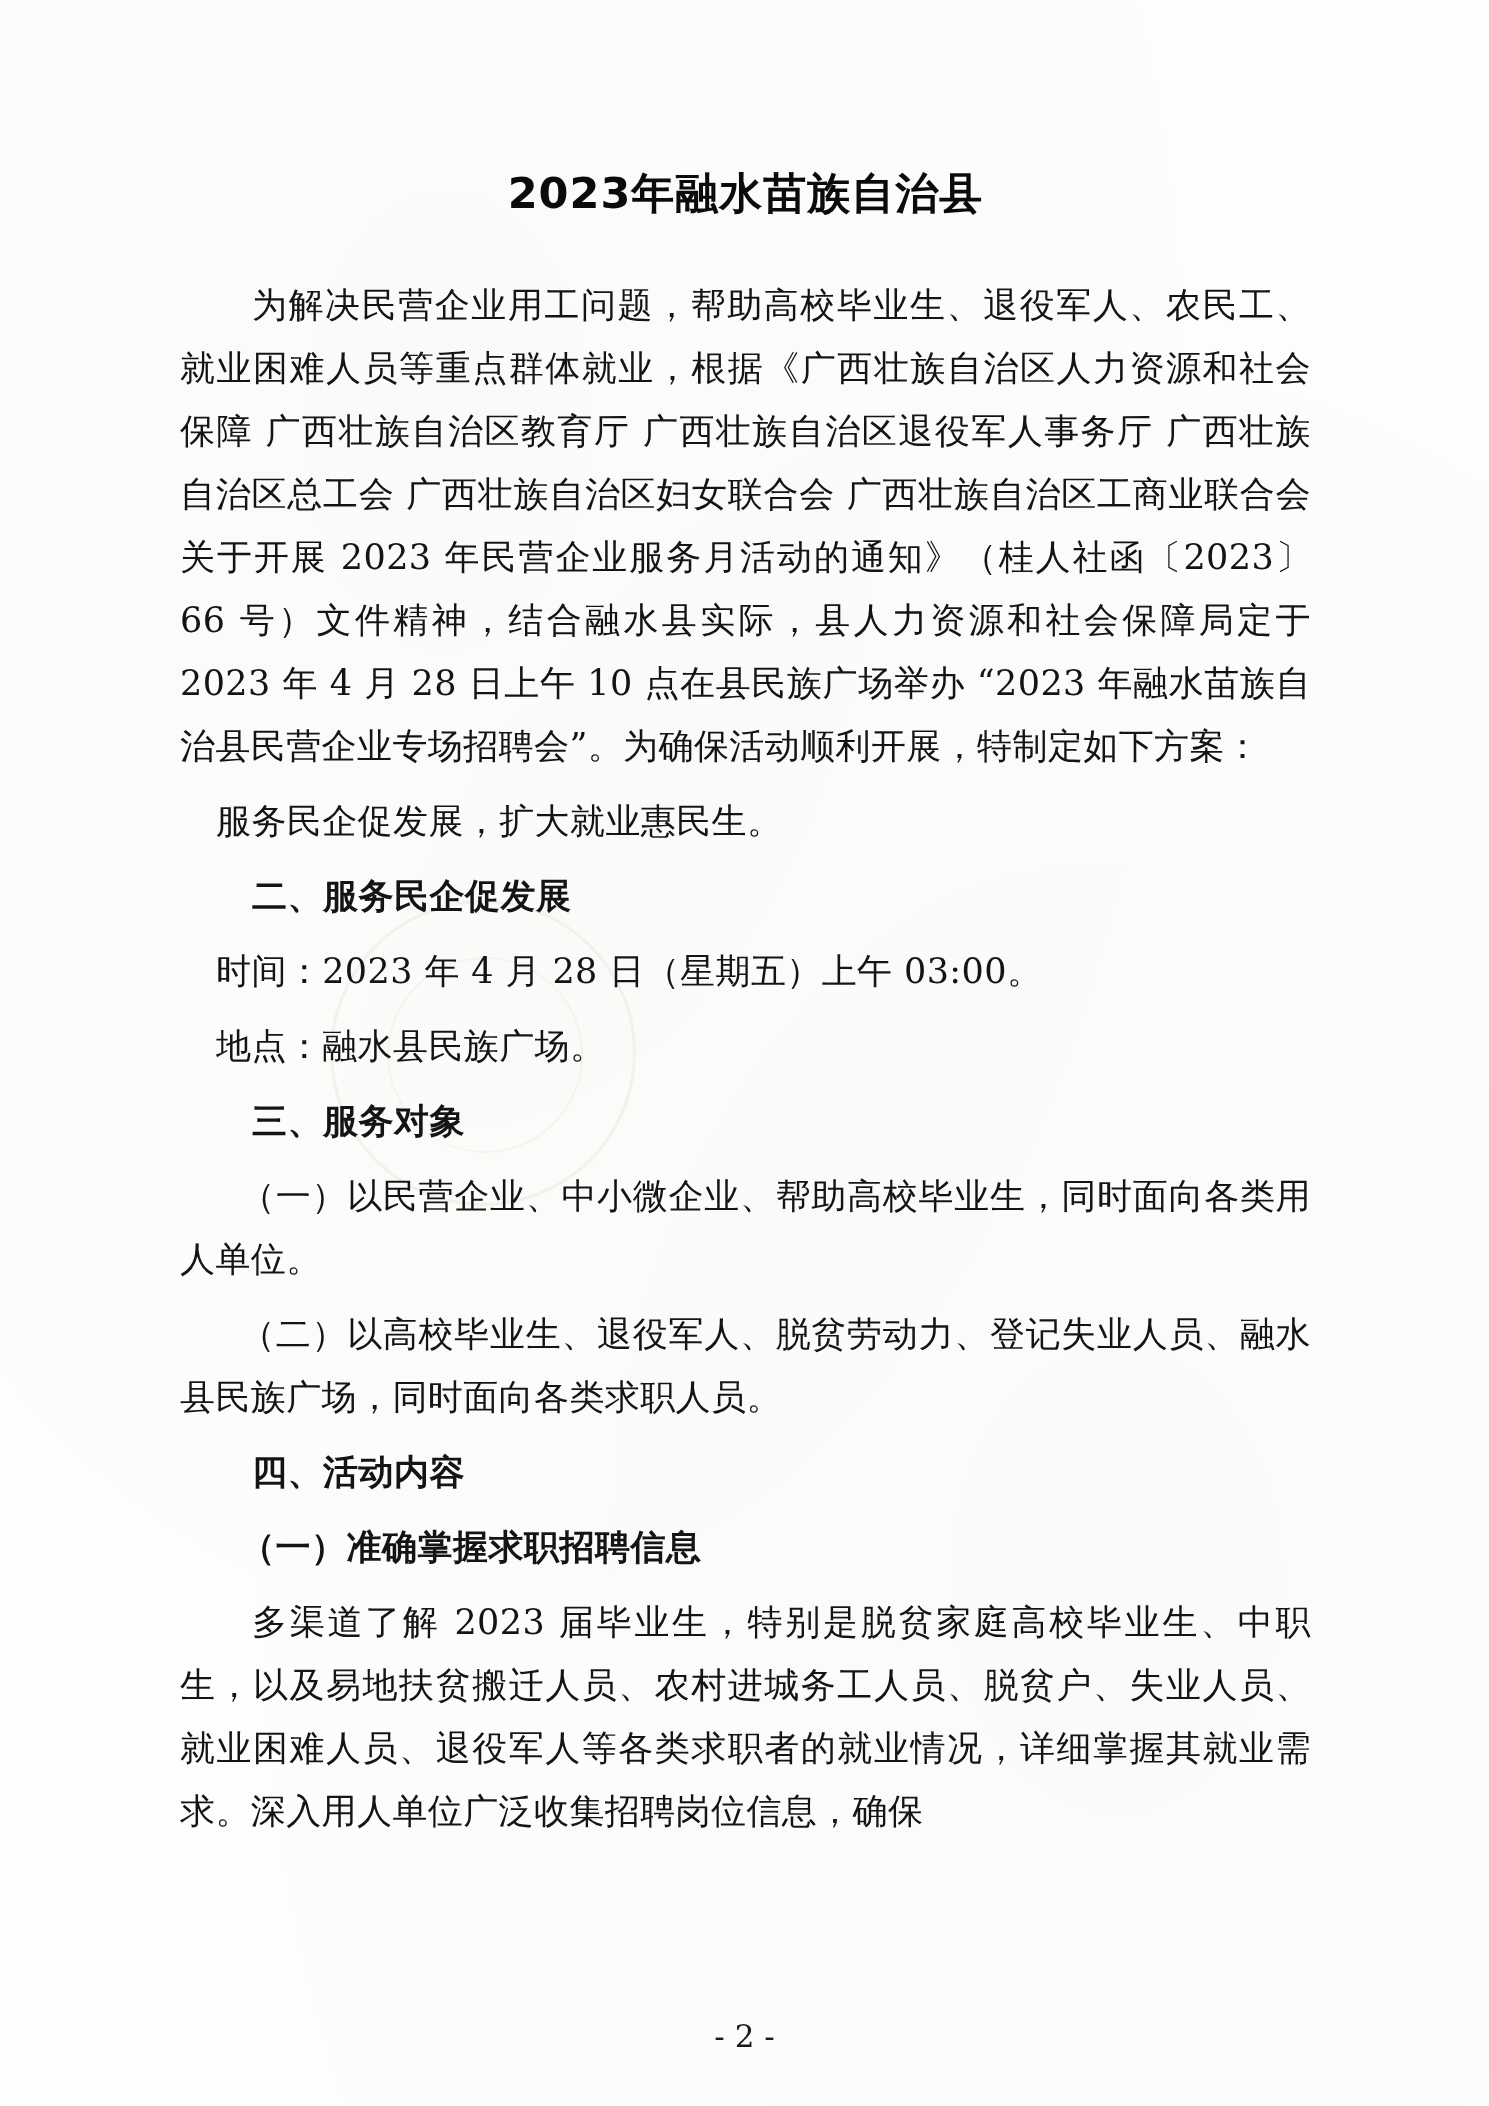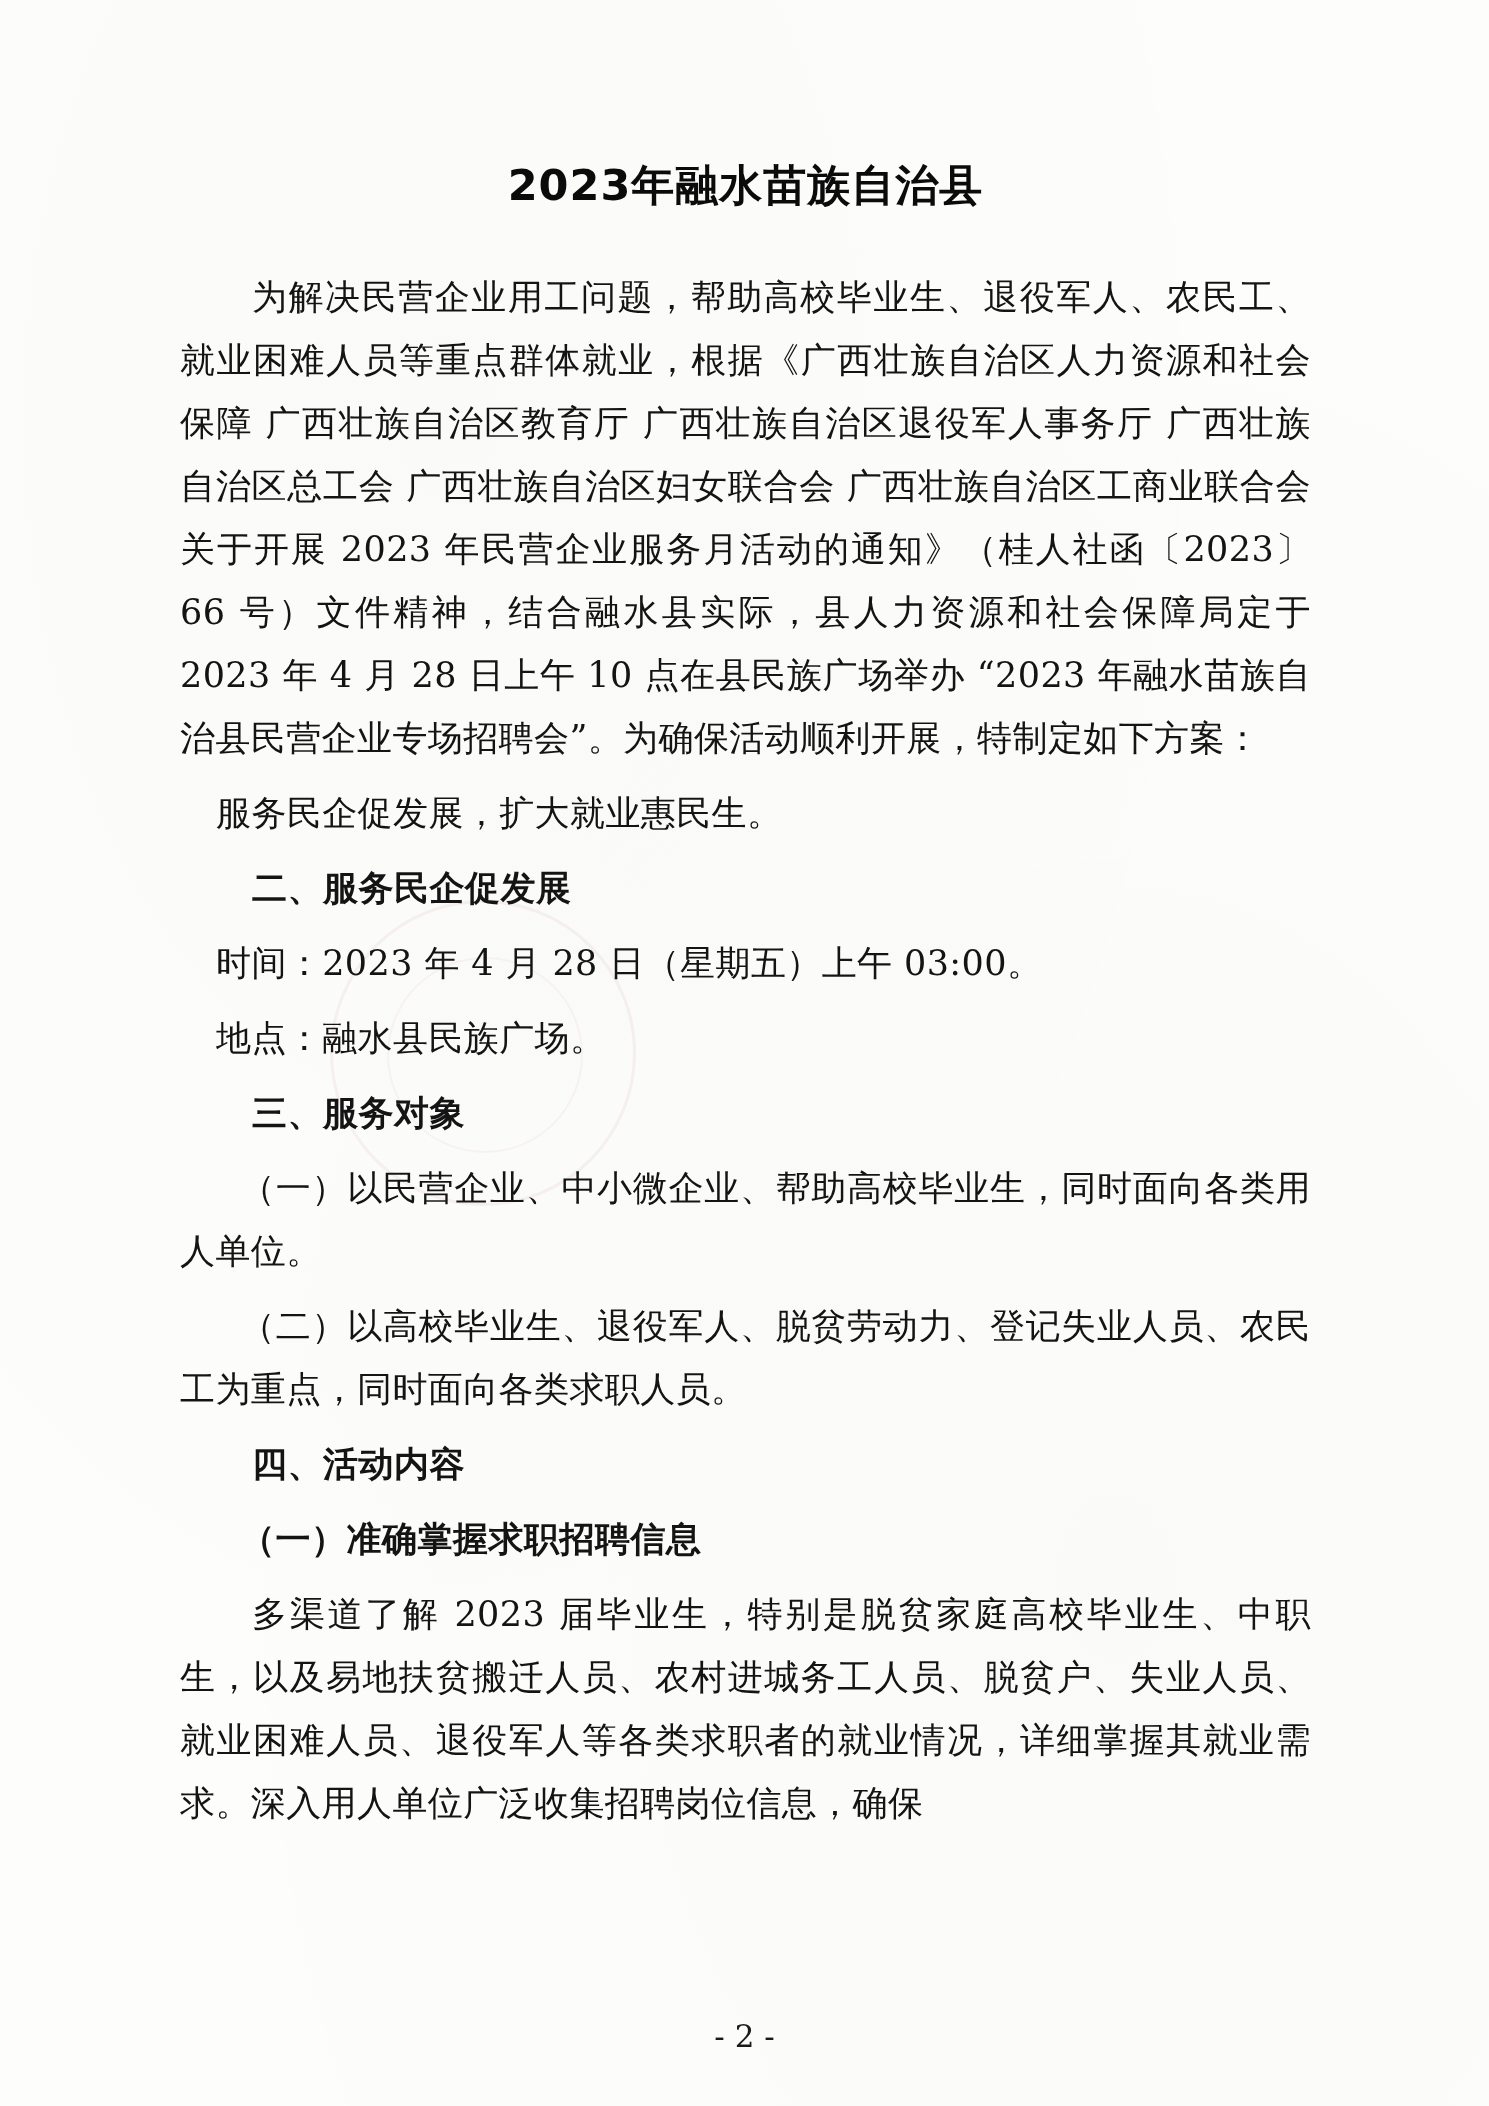--- a/index.html
+++ b/index.html
@@ -31,21 +31,21 @@
     pointer-events: none;
   }
   .content {
     position: absolute;
     left: 168px;
     top: 0;
     width: 1155px;
     height: 2106px;
   }
   .doc-title {
-    margin: 4px;
+    margin: 12px;
     padding-top: 150px;
     text-align: center;
     font-family: "DejaVu Sans", "Liberation Sans", sans-serif;
     font-weight: bold;
     font-size: 43px;
     line-height: 62px;
     letter-spacing: 1px;
     color: #0b0b0b;
   }
   .doc-title .line2 {
@@ -132,21 +132,21 @@
     </h1>
 
     <div class="body-block">
       <p class="indent">为解决民营企业用工问题，帮助高校毕业生、退役军人、农民工、就业困难人员等重点群体就业，根据《广西壮族自治区人力资源和社会保障 广西壮族自治区教育厅 广西壮族自治区退役军人事务厅 广西壮族自治区总工会 广西壮族自治区妇女联合会 广西壮族自治区工商业联合会关于开展 2023 年民营企业服务月活动的通知》（桂人社函〔2023〕66 号）文件精神，结合融水县实际，县人力资源和社会保障局定于 2023 年 4 月 28 日上午 10 点在县民族广场举办 “2023 年融水苗族自治县民营企业专场招聘会”。为确保活动顺利开展，特制定如下方案：</p>
       <p class="noindent">服务民企促发展，扩大就业惠民生。</p>
       <p class="heading">二、服务民企促发展</p>
       <p class="noindent">时间：2023 年 4 月 28 日（星期五）上午 03:00。</p>
       <p class="noindent">地点：融水县民族广场。</p>
       <p class="heading">三、服务对象</p>
       <p class="para-paren">（一）以民营企业、中小微企业、帮助高校毕业生，同时面向各类用人单位。</p>
-      <p class="para-paren">（二）以高校毕业生、退役军人、脱贫劳动力、登记失业人员、农民工为重点，同时面向各类求职人员。</p>
+      <p class="para-paren">（二）以高校毕业生、退役军人、脱贫劳动力、登记失业人员、融水县民族广场，同时面向各类求职人员。</p>
       <p class="heading">四、活动内容</p>
       <p class="subheading">（一）准确掌握求职招聘信息</p>
       <p class="indent">多渠道了解 2023 届毕业生，特别是脱贫家庭高校毕业生、中职生，以及易地扶贫搬迁人员、农村进城务工人员、脱贫户、失业人员、就业困难人员、退役军人等各类求职者的就业情况，详细掌握其就业需求。深入用人单位广泛收集招聘岗位信息，确保</p>
     </div>
   </div>
 
   <div class="page-number">- 2 -</div>
 </div>
 
 </body></html>

